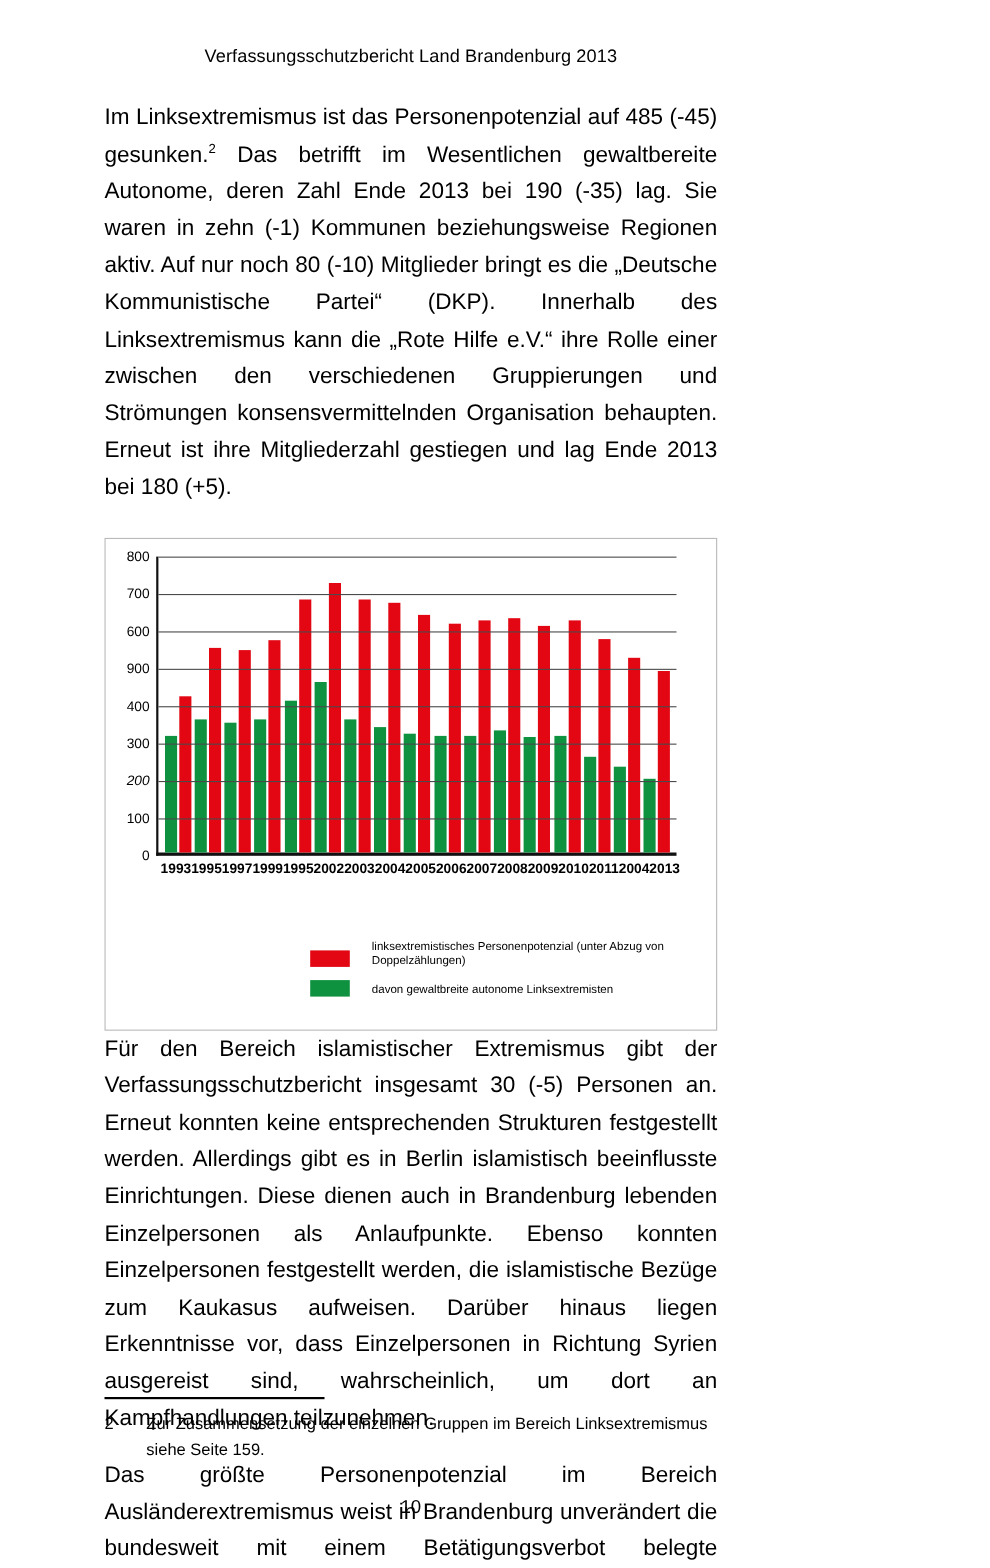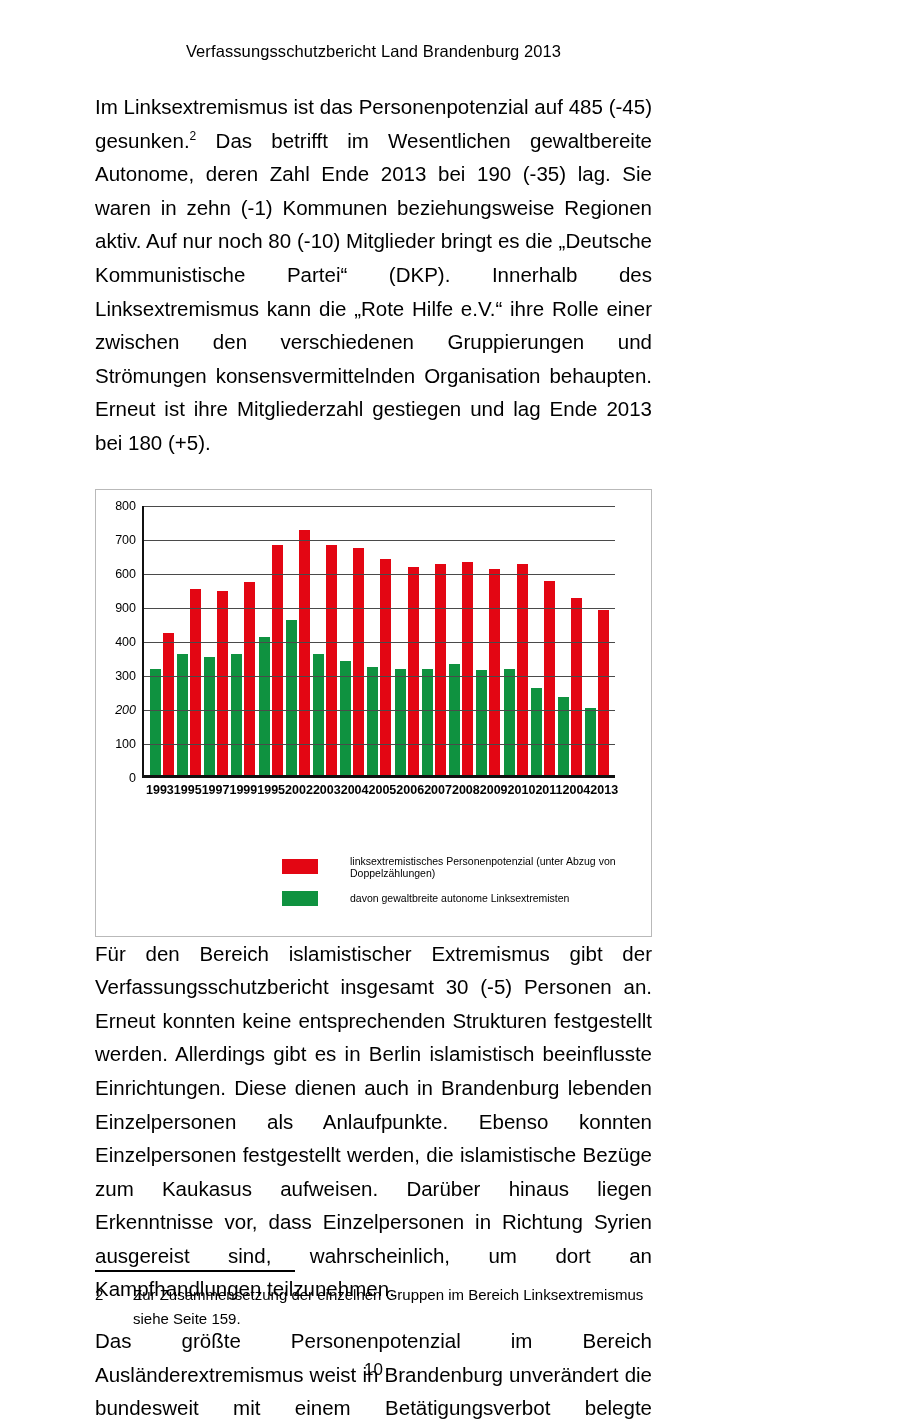--- a/index.html
+++ b/index.html
@@ -130,23 +130,22 @@
     font-weight: bold;
   }
   .legend {
     position: absolute;
     left: 0; right: 0;
     top: 365px;
     padding-left: 186px;
   }
   .legend-row {
     display: flex;
-    align-items: center;
+    align-items: flex-end;
     margin-bottom: 12px;
-    gap: 12px;
   }
   .swatch {
     width: 36px;
     height: 15px;
     margin-right: 20px;
     flex: none;
   }
   .swatch.red { background: #e30613; }
   .swatch.green { background: #0f9240; }
   .legend-label { font-size: 10.5px; }

